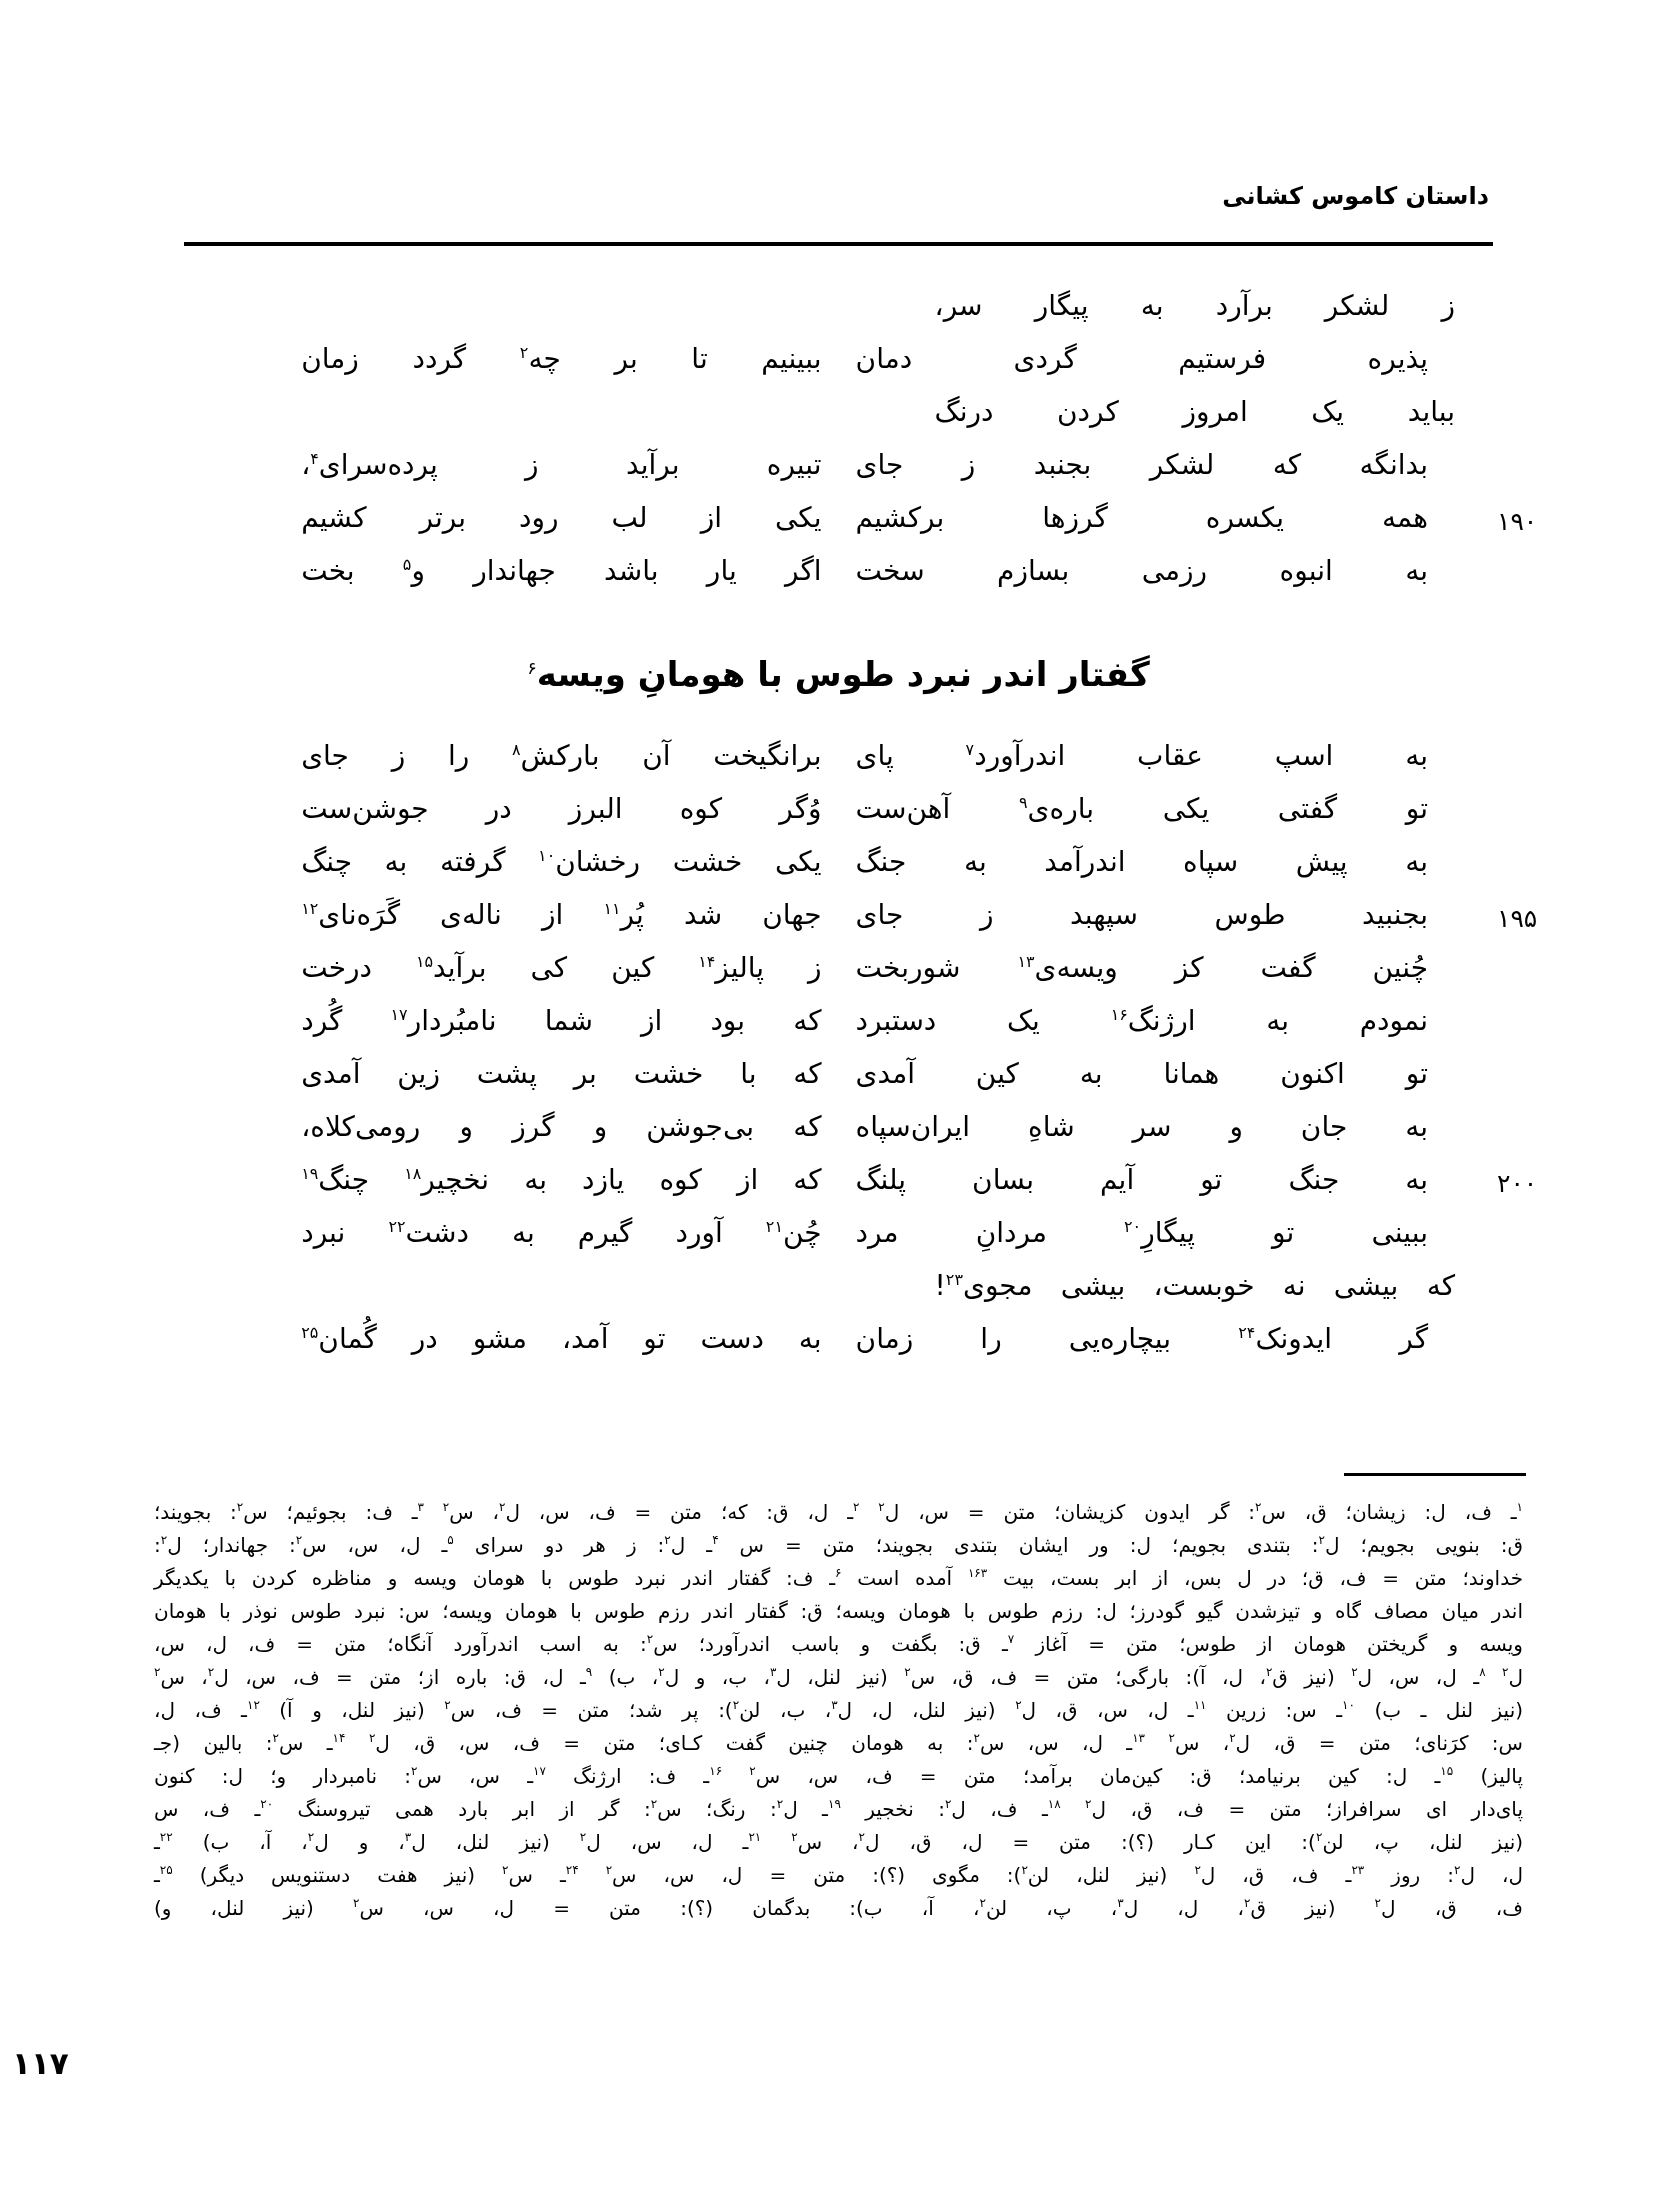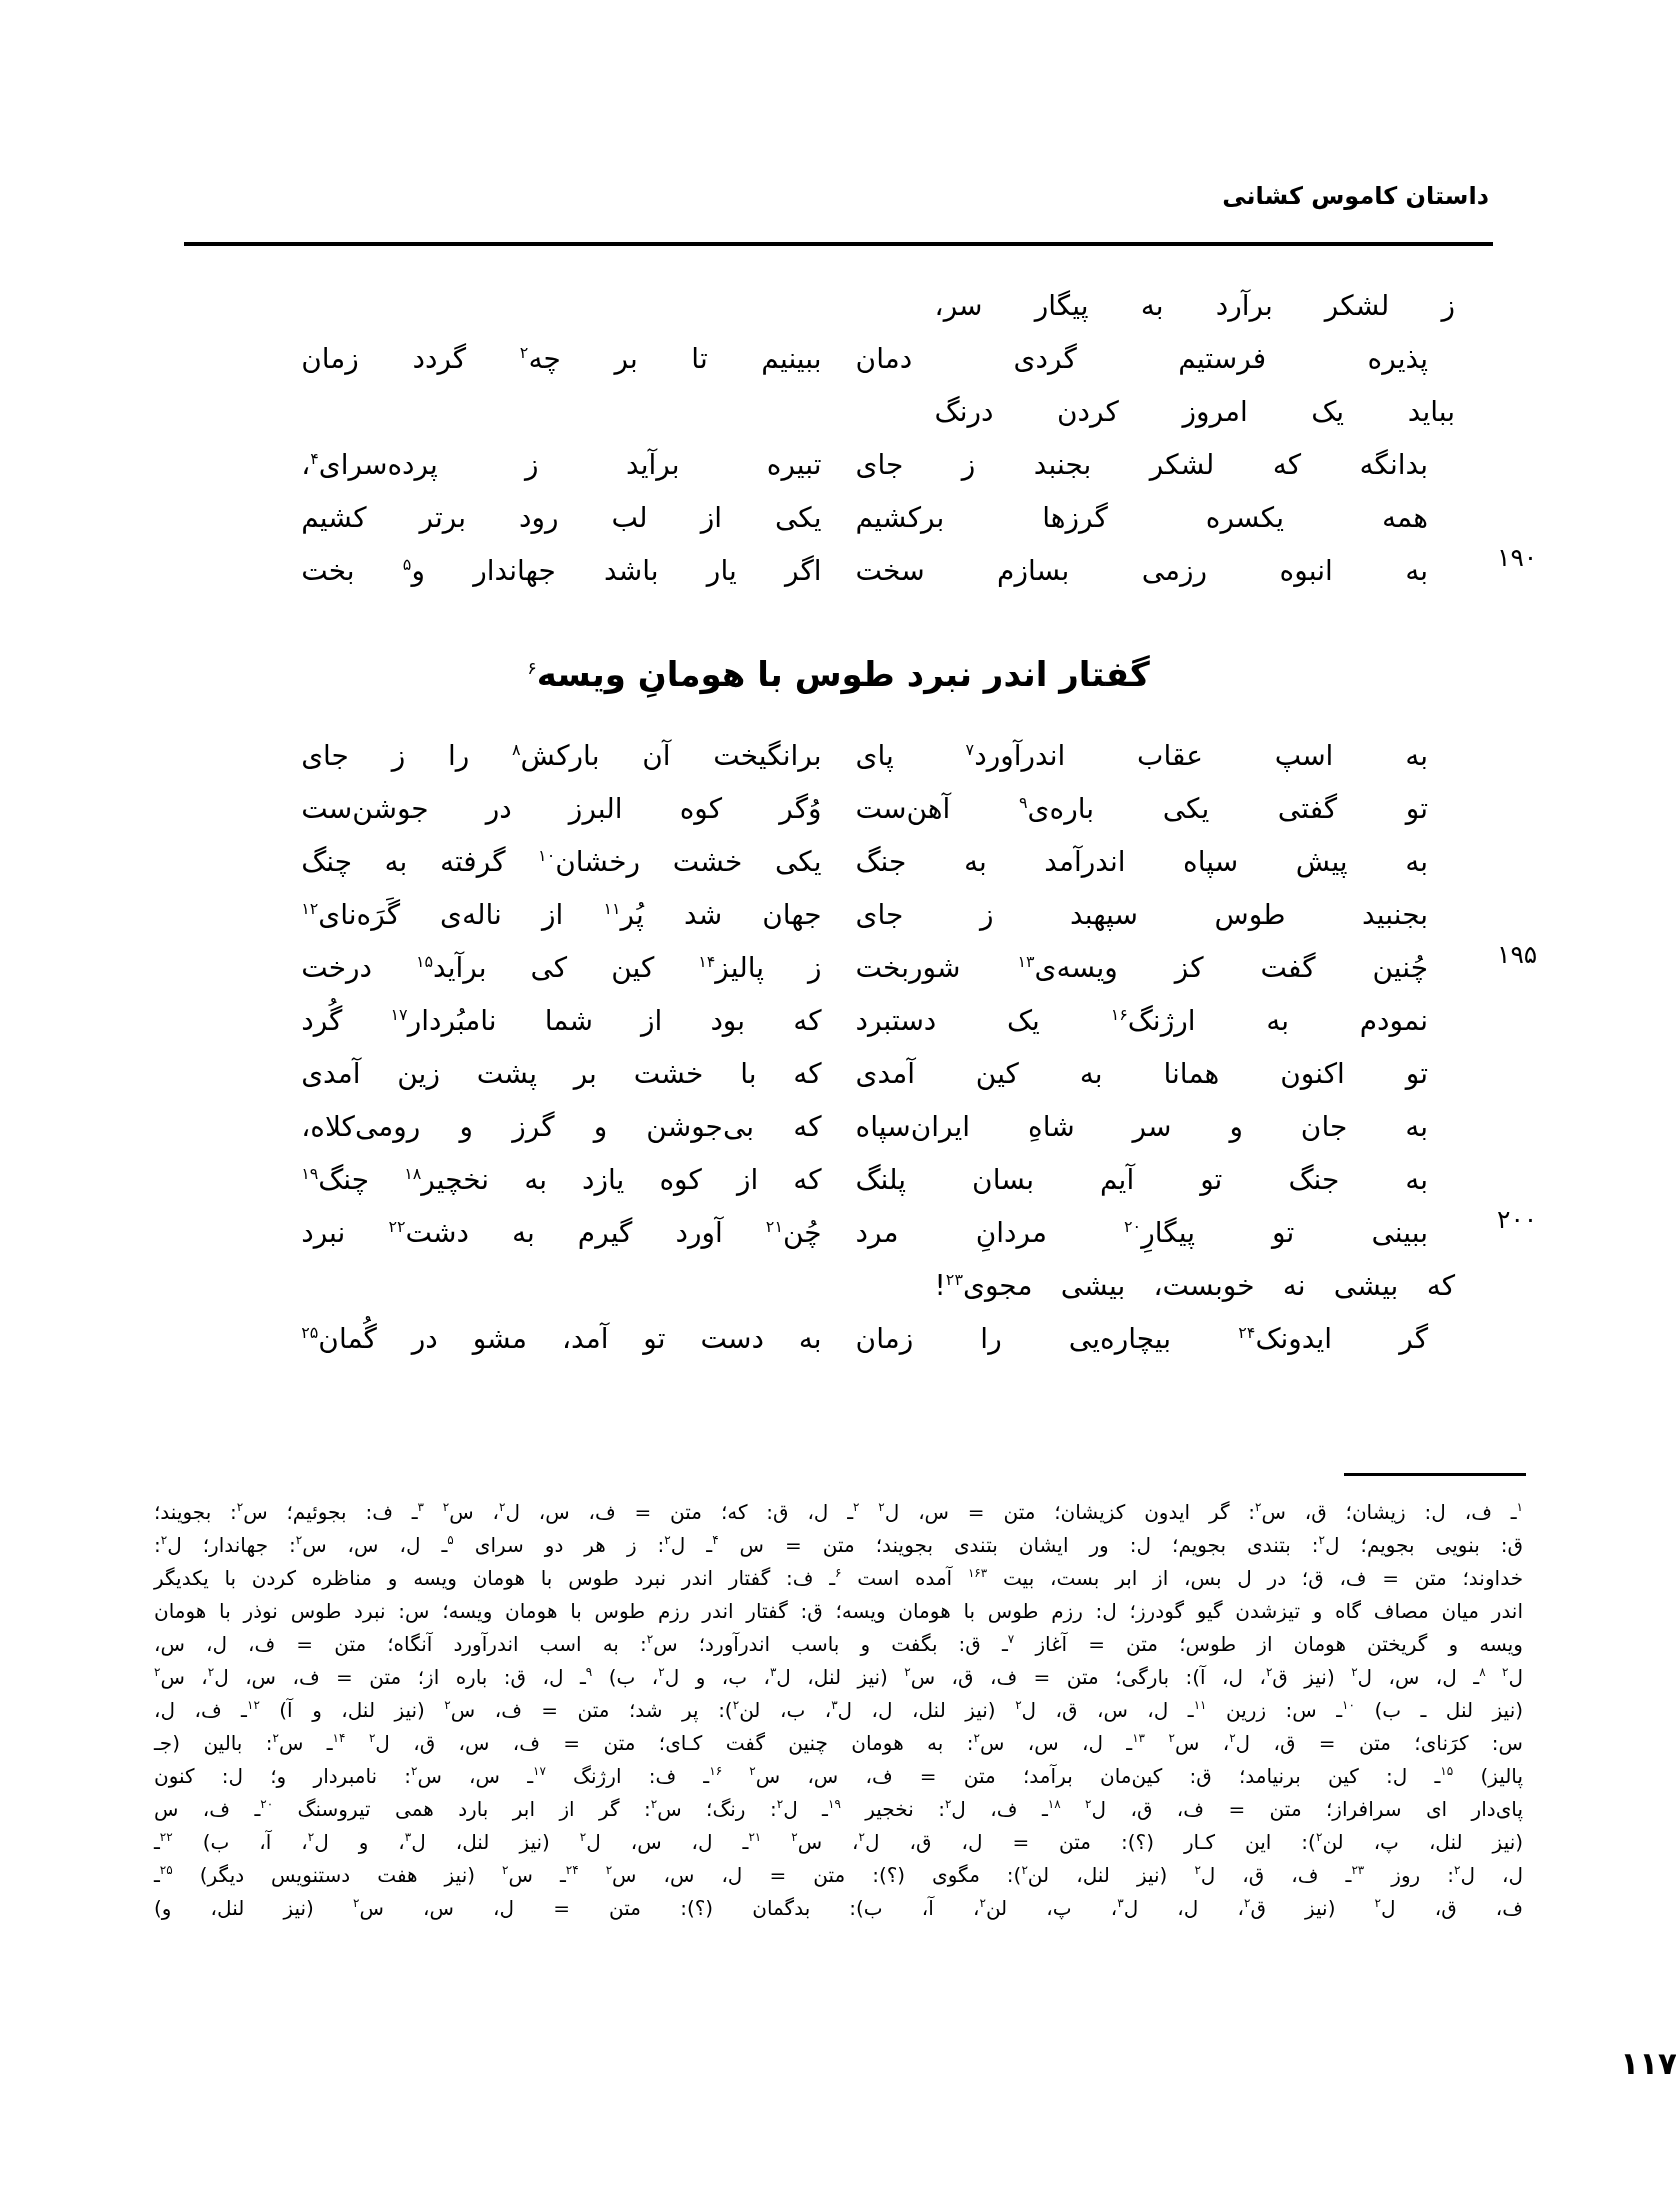--- a/index.html
+++ b/index.html
@@ -64,21 +64,20 @@
   
   .verse-no {
     position: absolute;
     right: -82px;
     top: 5.4px;
     width: 74px;
     text-align: left;
     font-size: 25px;
     line-height: 1;
     direction: rtl;
-    margin-top: 36px;
   }
   .hemistich {
     font-size: 28px;
     line-height: 1;
     white-space: nowrap;
     direction: rtl;
     text-align: justify;
     text-align-last: justify;
   }
   .h-right {
@@ -143,22 +142,22 @@
     font-size: 0.6em;
     vertical-align: super;
     line-height: 0;
   }
 
   
   .folio {
     position: absolute;
     top: 2048px;
     right: 0;
-    left: 6px;
-    text-align: right;
+    left: 12px;
+    text-align: left;
     font-size: 31px;
     font-weight: 700;
     line-height: 1;
     direction: rtl;
   }
 </style>
 </head>
 <body>
 
 <div class="page">

